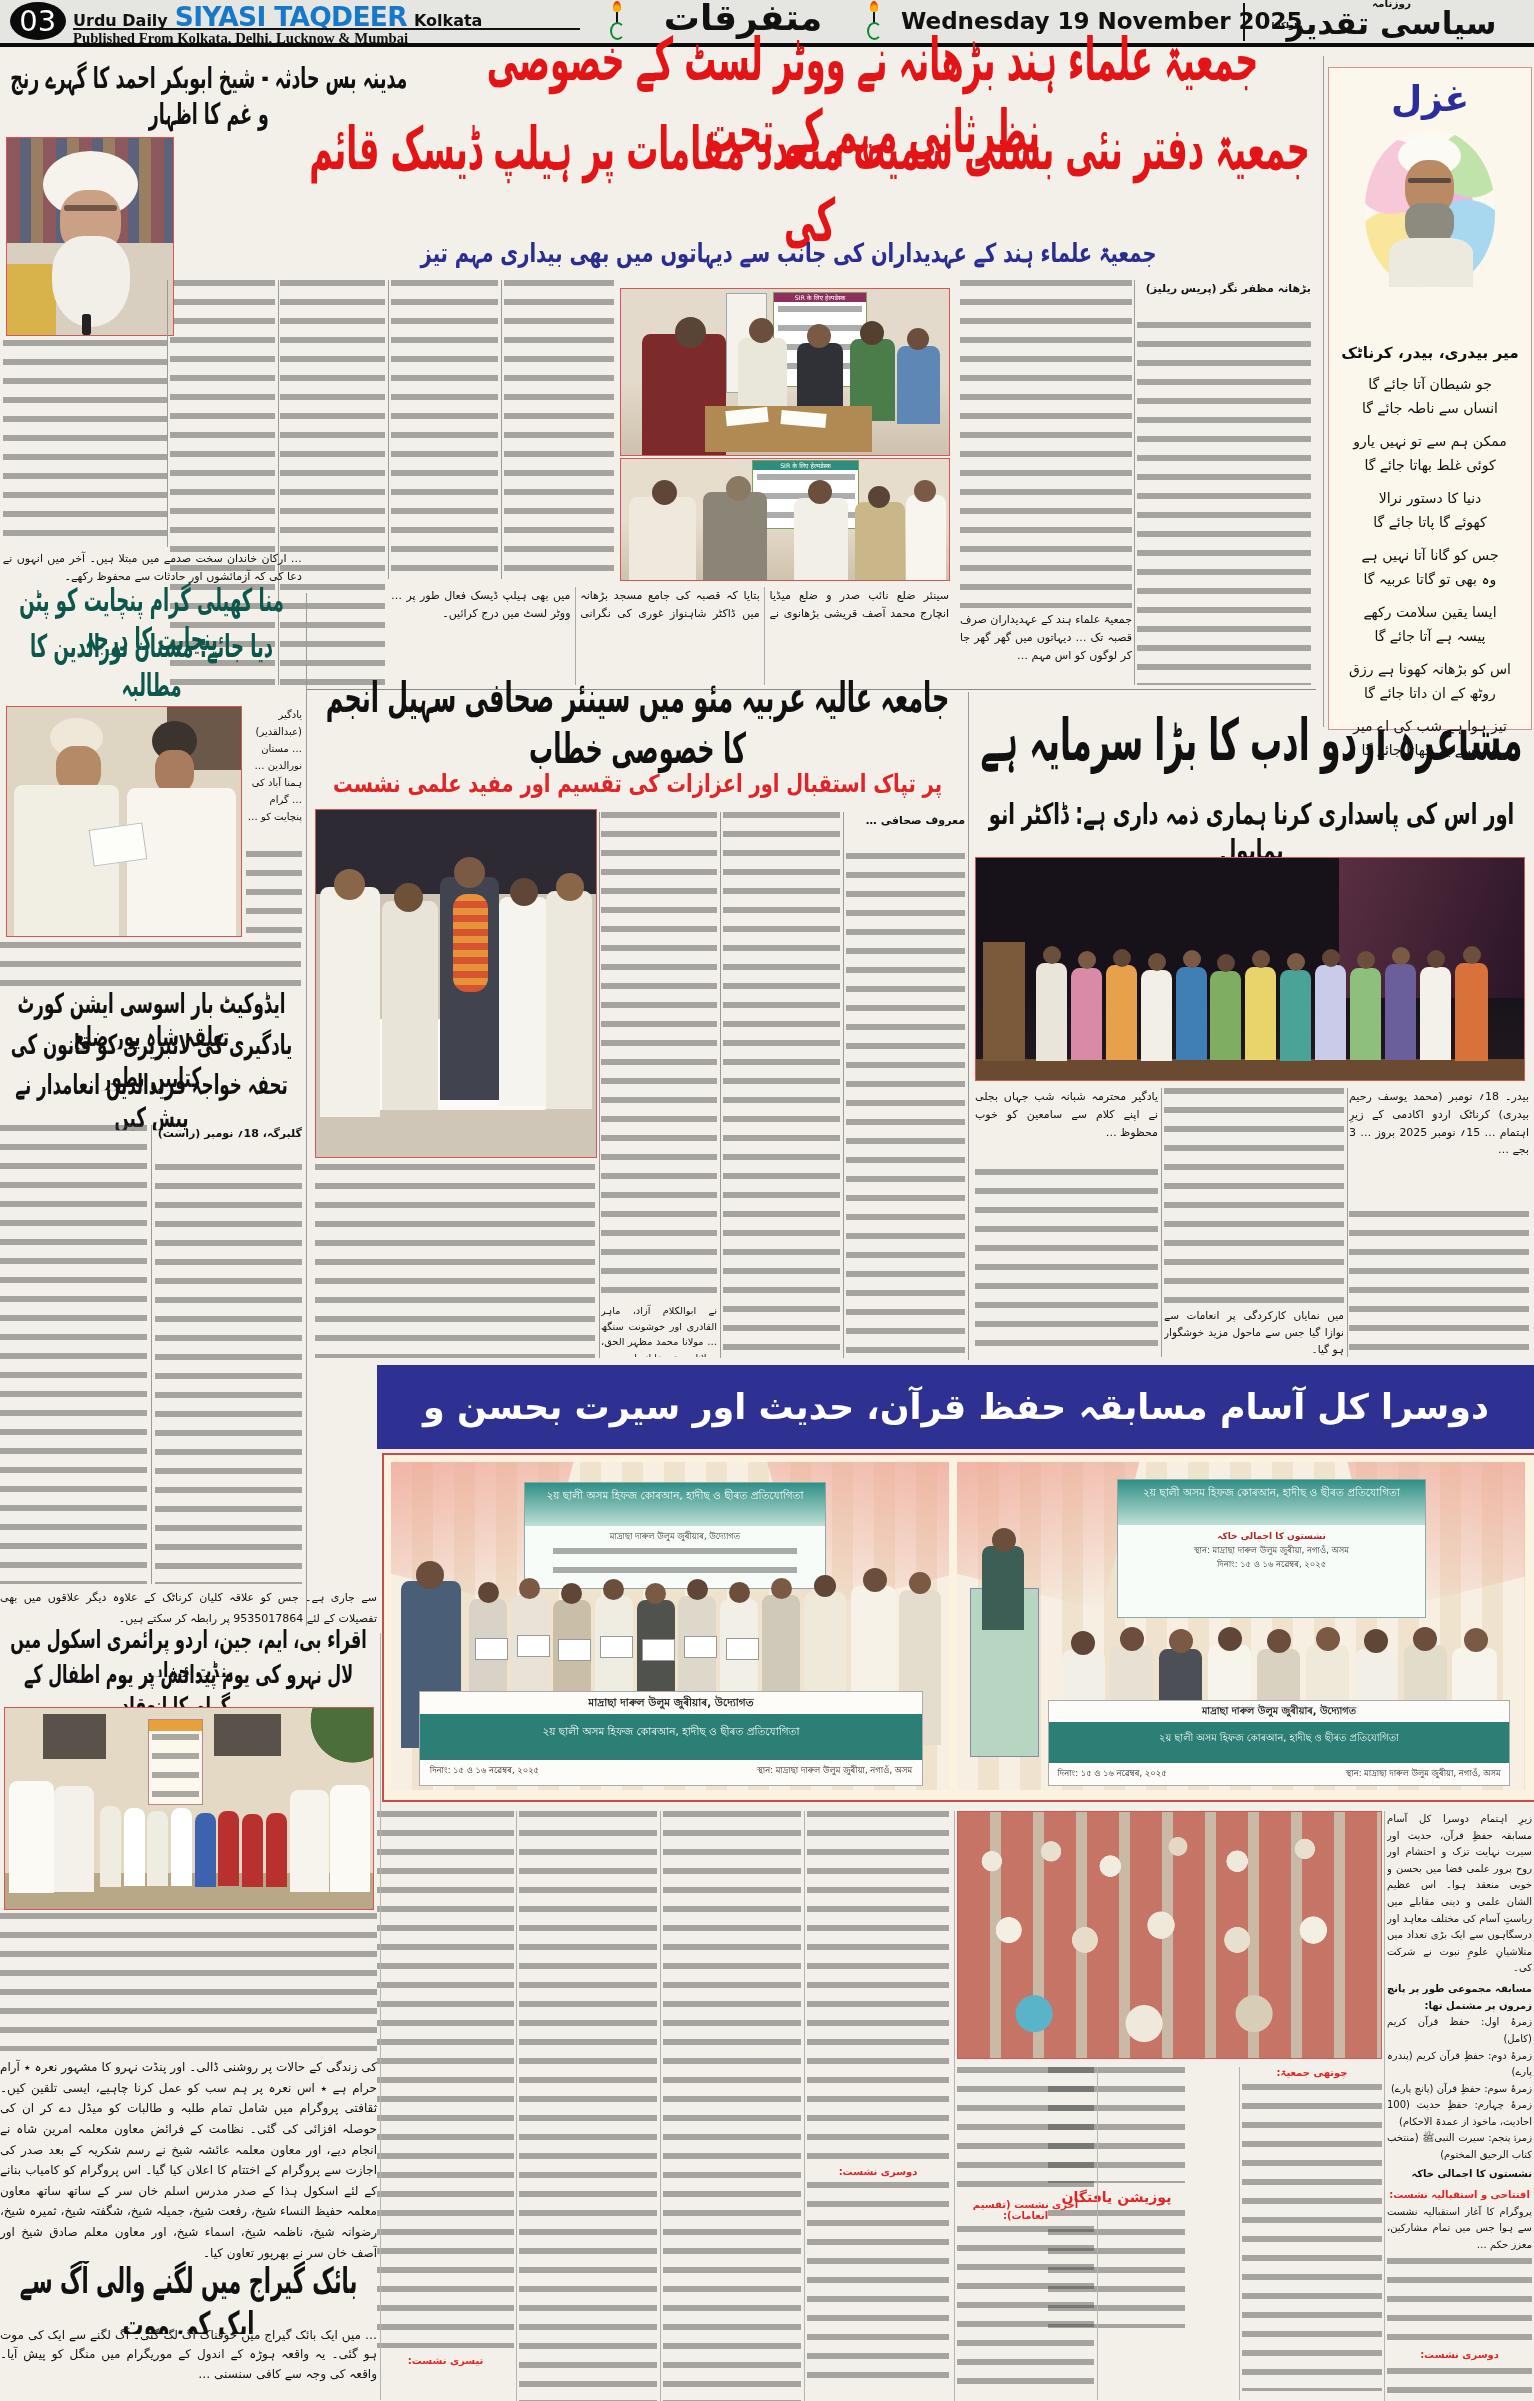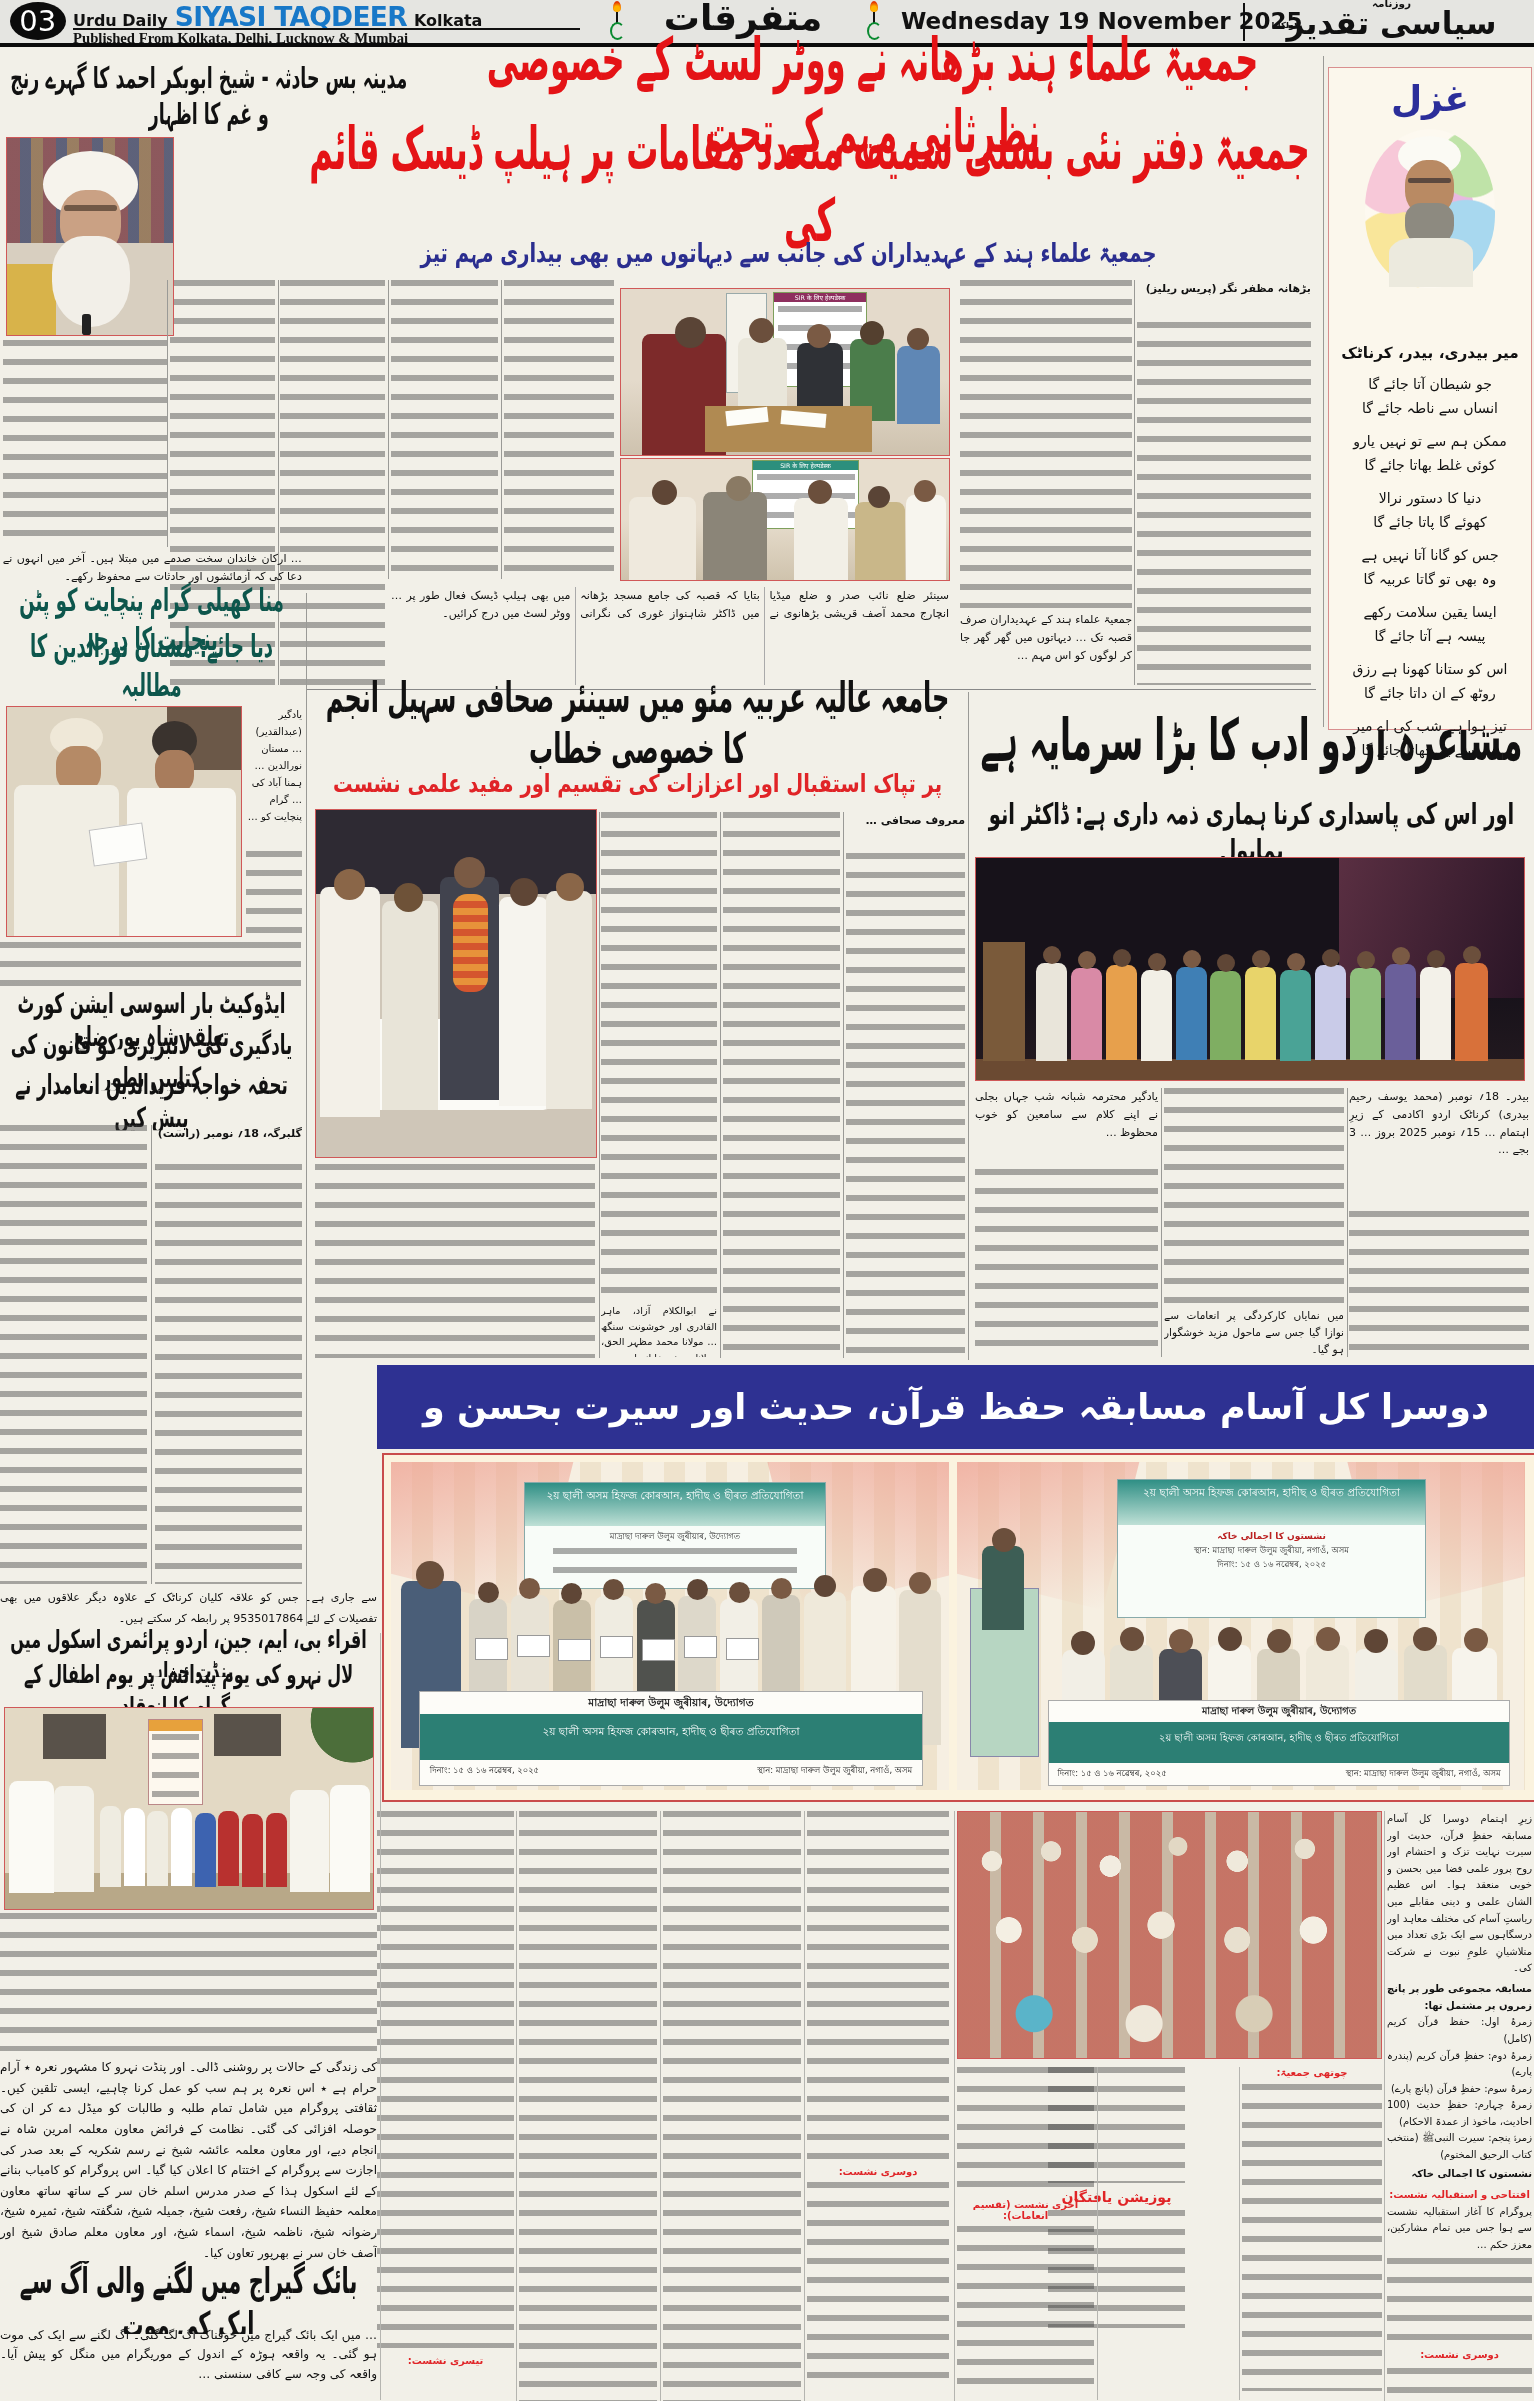--- a/index.html
+++ b/index.html
@@ -302,21 +302,21 @@
         <div class="cplgap"></div>
       <div class="cpl">دنیا کا دستور نرالا</div>
       <div class="cpl">کھوئے گا پاتا جائے گا</div>
         <div class="cplgap"></div>
       <div class="cpl">جس کو گانا آتا نہیں ہے</div>
       <div class="cpl">وہ بھی تو گاتا عربیہ گا</div>
         <div class="cplgap"></div>
       <div class="cpl">ایسا یقین سلامت رکھے</div>
       <div class="cpl">پیسہ ہے آتا جائے گا</div>
         <div class="cplgap"></div>
-      <div class="cpl">اس کو ستانا کھونا ہے رزق</div>
+      <div class="cpl">اس کو بڑھانہ کھونا ہے رزق</div>
       <div class="cpl">روٹھ کے ان داتا جائے گا</div>
         <div class="cplgap"></div>
       <div class="cpl">تیز ہوا ہے شب کی اے میر</div>
       <div class="cpl">سر سے یہ چھاتا جائے گا</div>
     </div>
   </div>
   <div class="abs vr" style="left:1323px;top:56px;height:671px;"></div>
 
   <div>
     <div class="abs ur hl" dir="rtl" style="left:377px;top:1365px;width:1158px;height:84px;background:#2e3192;color:#fff;font-size:35px;line-height:84px;transform-origin:center;">دوسرا کل آسام مسابقہ حفظ قرآن، حدیث اور سیرت بحسن و خوبی اختتام پذیر</div>

